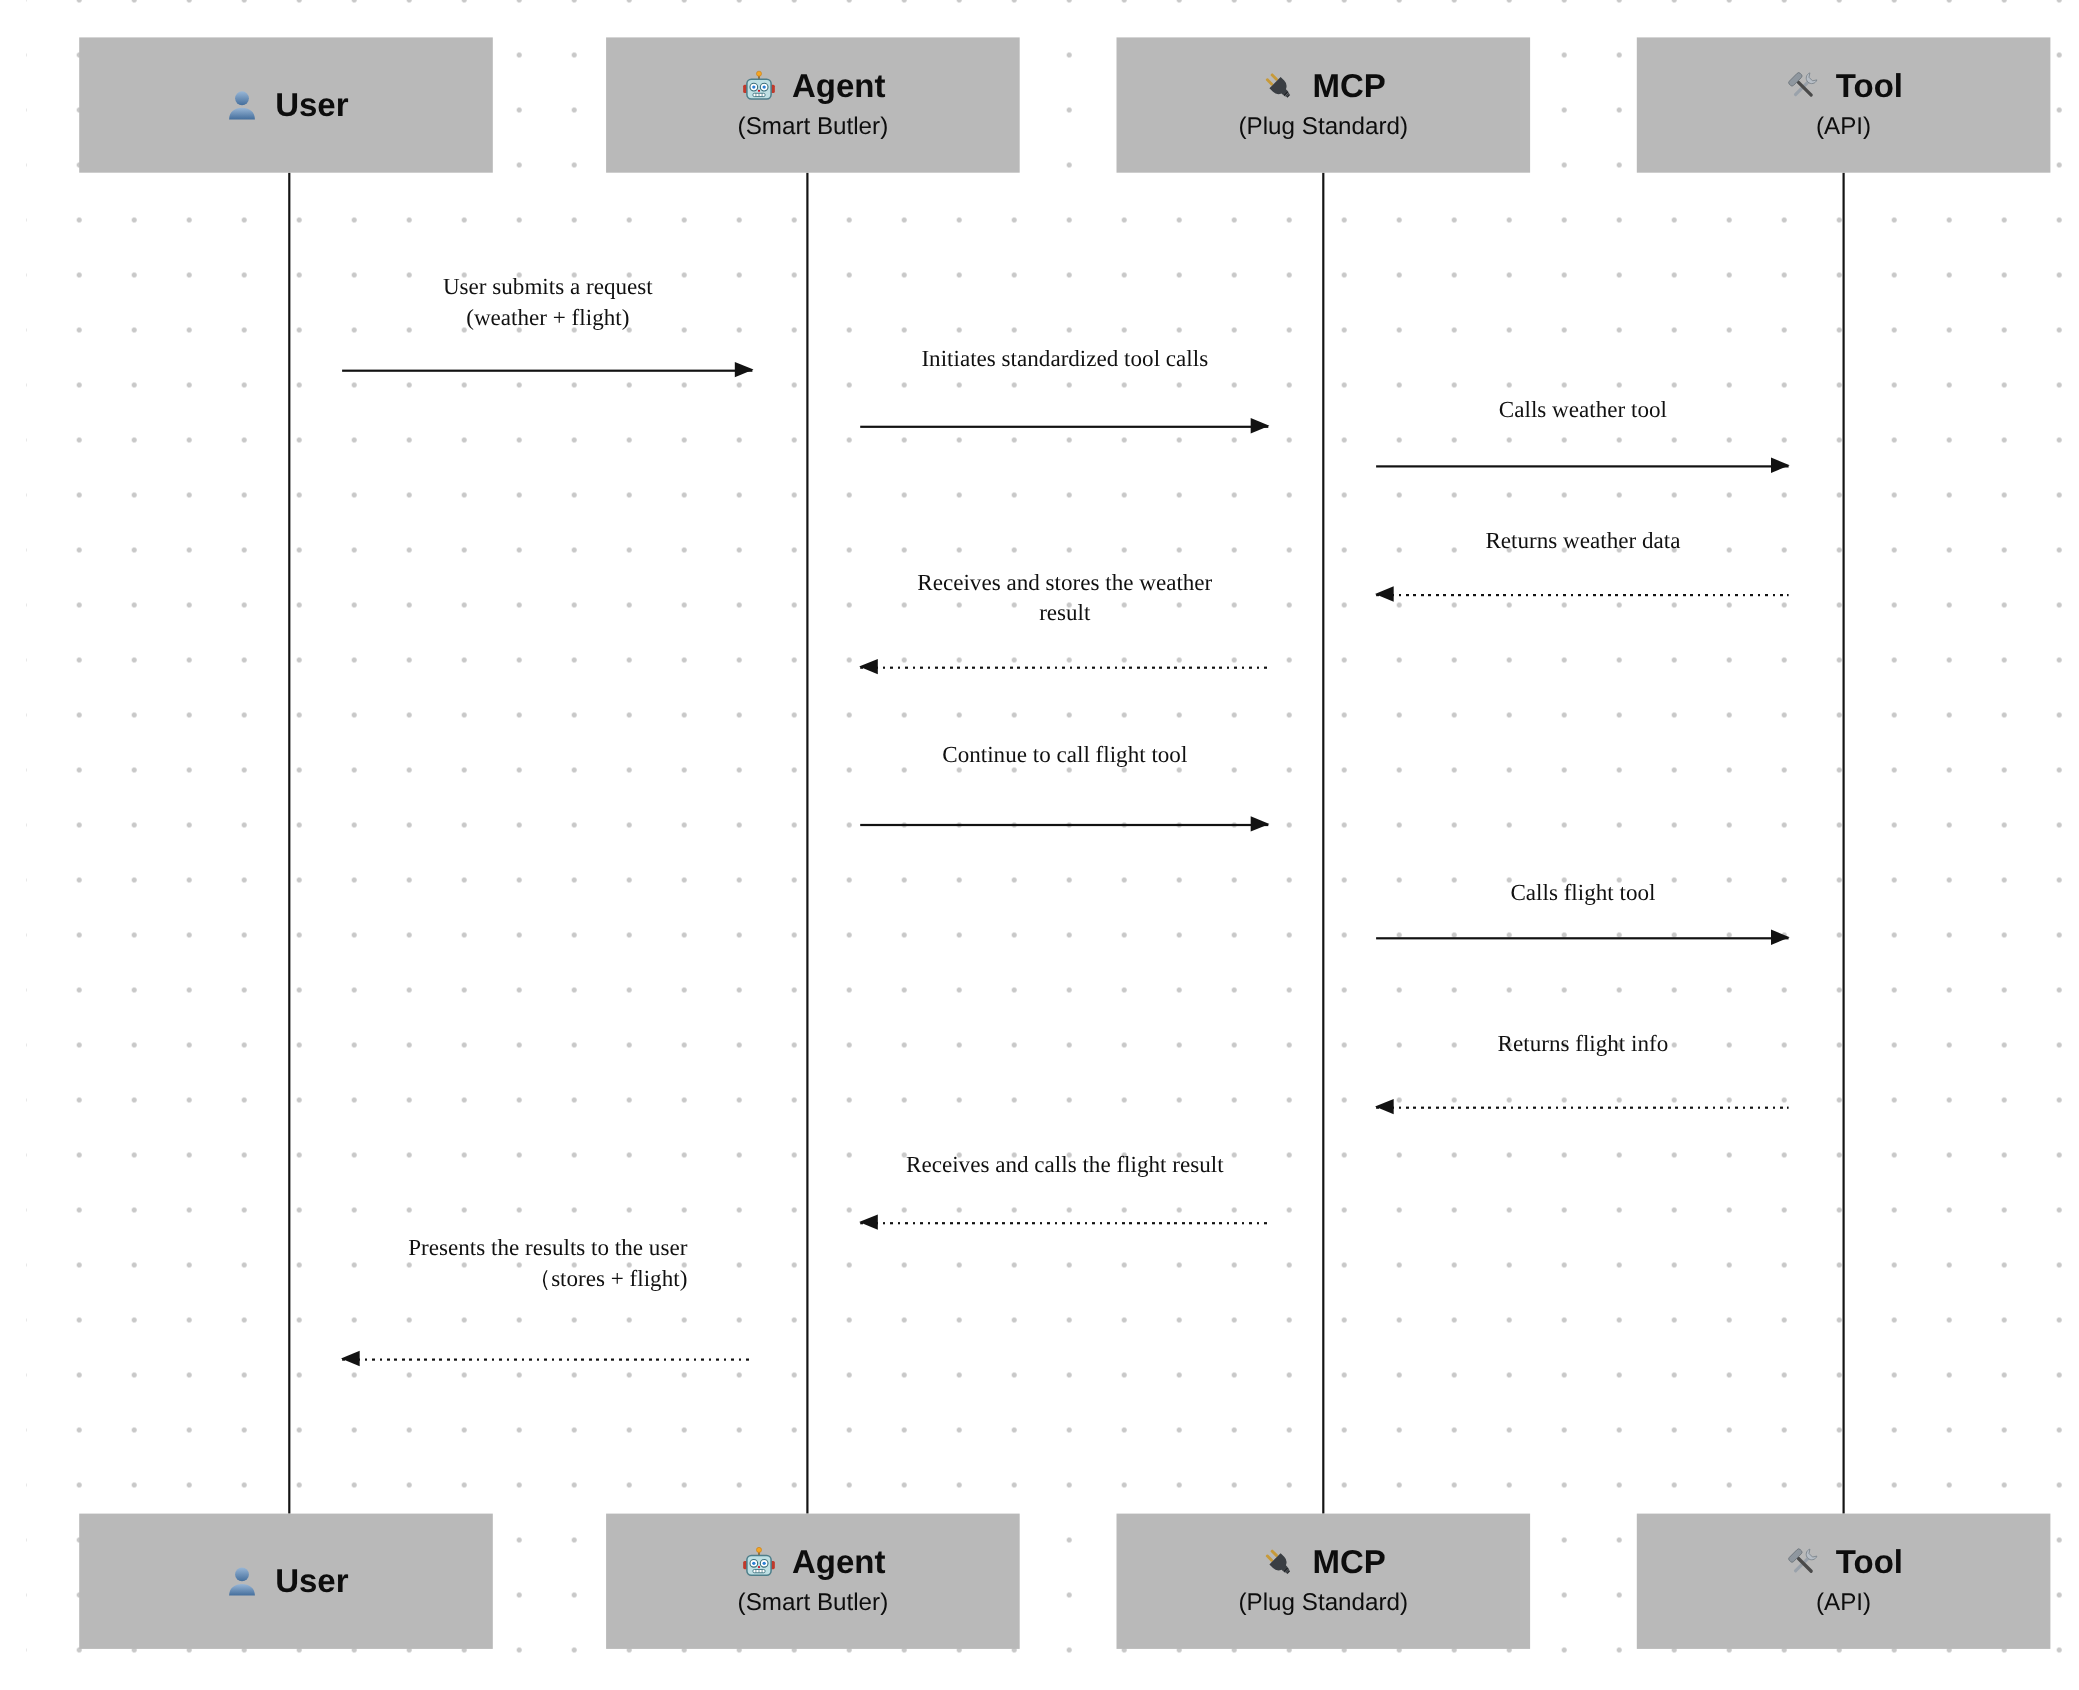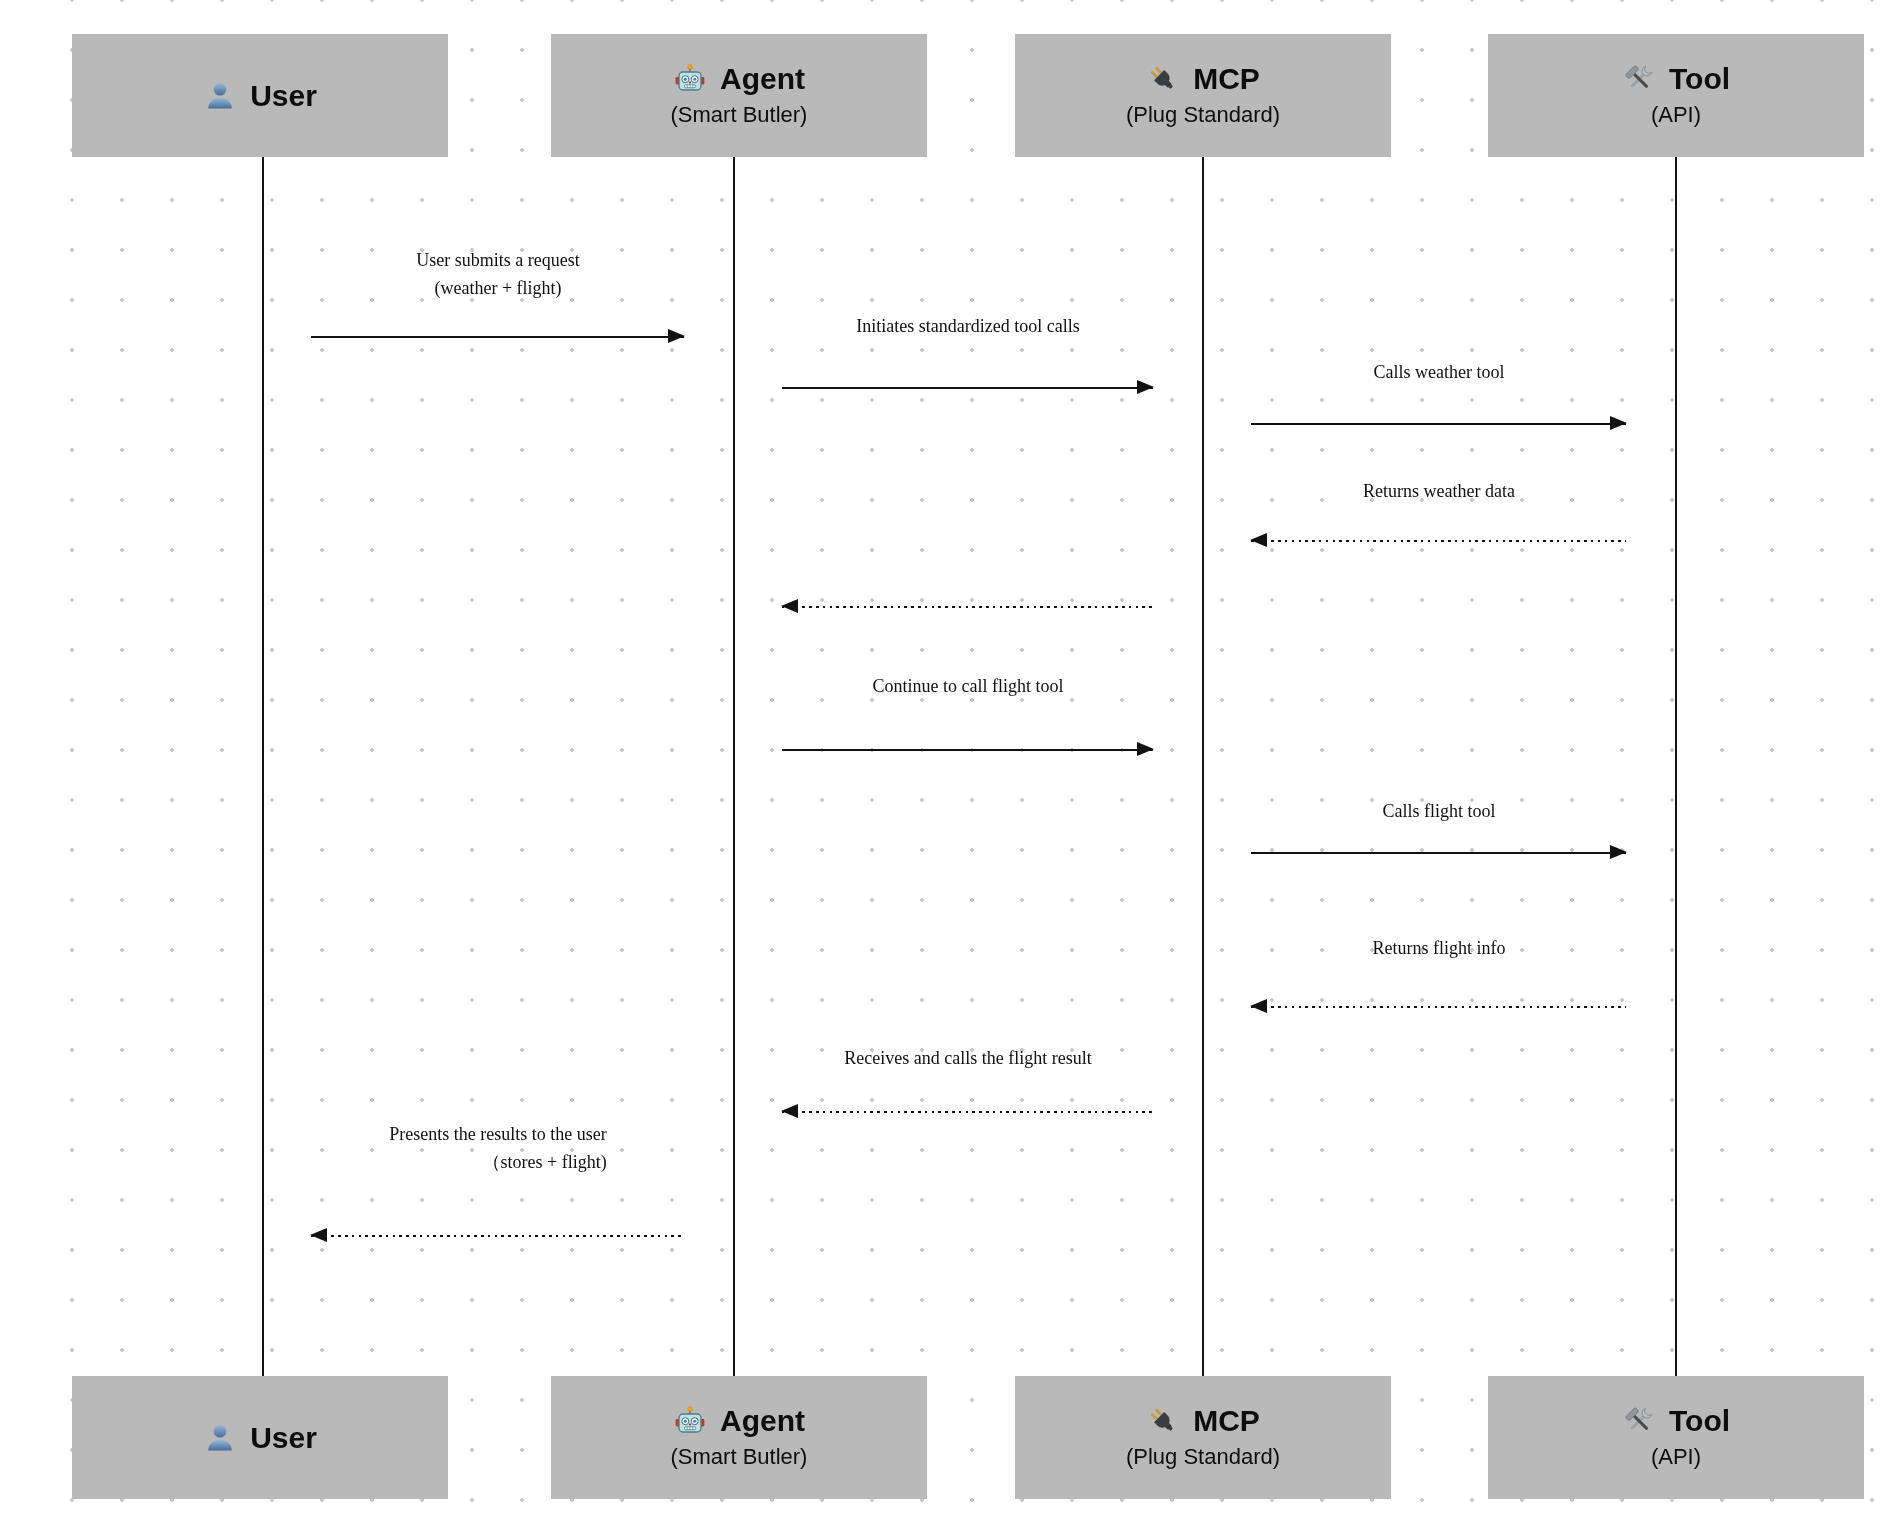--- a/index.html
+++ b/index.html
@@ -14,21 +14,21 @@
   .actor-box{
     position:absolute;width:376px;height:123px;background:#b9b9b9;
     display:flex;flex-direction:column;align-items:center;justify-content:center;
     row-gap:4px;color:#0d0d0d;
   }
   .actor-name-row{display:flex;align-items:center;gap:13px;font-weight:bold;font-size:30px;line-height:34px;}
   .actor-subtitle{font-family:Liberation Sans, sans-serif;font-size:22px;line-height:30px;}
   .icon{display:inline-flex;width:34px;height:34px;align-items:center;justify-content:center;}
   .msg{
     position:absolute;transform:translateX(-50%);text-align:center;white-space:nowrap;
-    font-family:"Liberation Serif",serif;font-size:18px;line-height:28px;color:#111;
+    font-family:"Liberation Serif",serif;font-size:21px;line-height:28px;color:#111;
   }
   .arrow{position:absolute;height:0;}
   .shaft{position:absolute;left:0;right:0;top:-1px;height:2.4px;}
   .shaft-solid{background:#121212;}
   .shaft-dotted{background-image:repeating-linear-gradient(90deg,#121212 0 2.5px,rgba(0,0,0,0) 2.5px 6.8px);}
   .head{position:absolute;top:-8px;width:0;height:0;border-top:7.5px solid transparent;border-bottom:7.5px solid transparent;}
   .head-right{right:-1px;border-left:17px solid #121212;}
   .head-left{left:-1px;border-right:17px solid #121212;}
 </style>
 </head>
@@ -148,20 +148,24 @@
   </div>
 
   <div class="msg" style="left:1415px;top:477px;">
     <div>Returns weather data</div>
   </div>
   <div class="arrow" style="left:1227px;top:541px;width:375px;">
     <div class="shaft shaft-dotted"></div>
       <div class="head head-left"></div>
   </div>
 
+  <div class="msg" style="left:944px;top:515px;">
+    <div>Receives and stores the weather</div>
+      <div>result</div>
+  </div>
   <div class="arrow" style="left:758px;top:607px;width:371px;">
     <div class="shaft shaft-dotted"></div>
       <div class="head head-left"></div>
   </div>
 
   <div class="msg" style="left:944px;top:672px;">
     <div>Continue to call flight tool</div>
   </div>
   <div class="arrow" style="left:758px;top:750px;width:371px;">
     <div class="shaft shaft-solid"></div>

